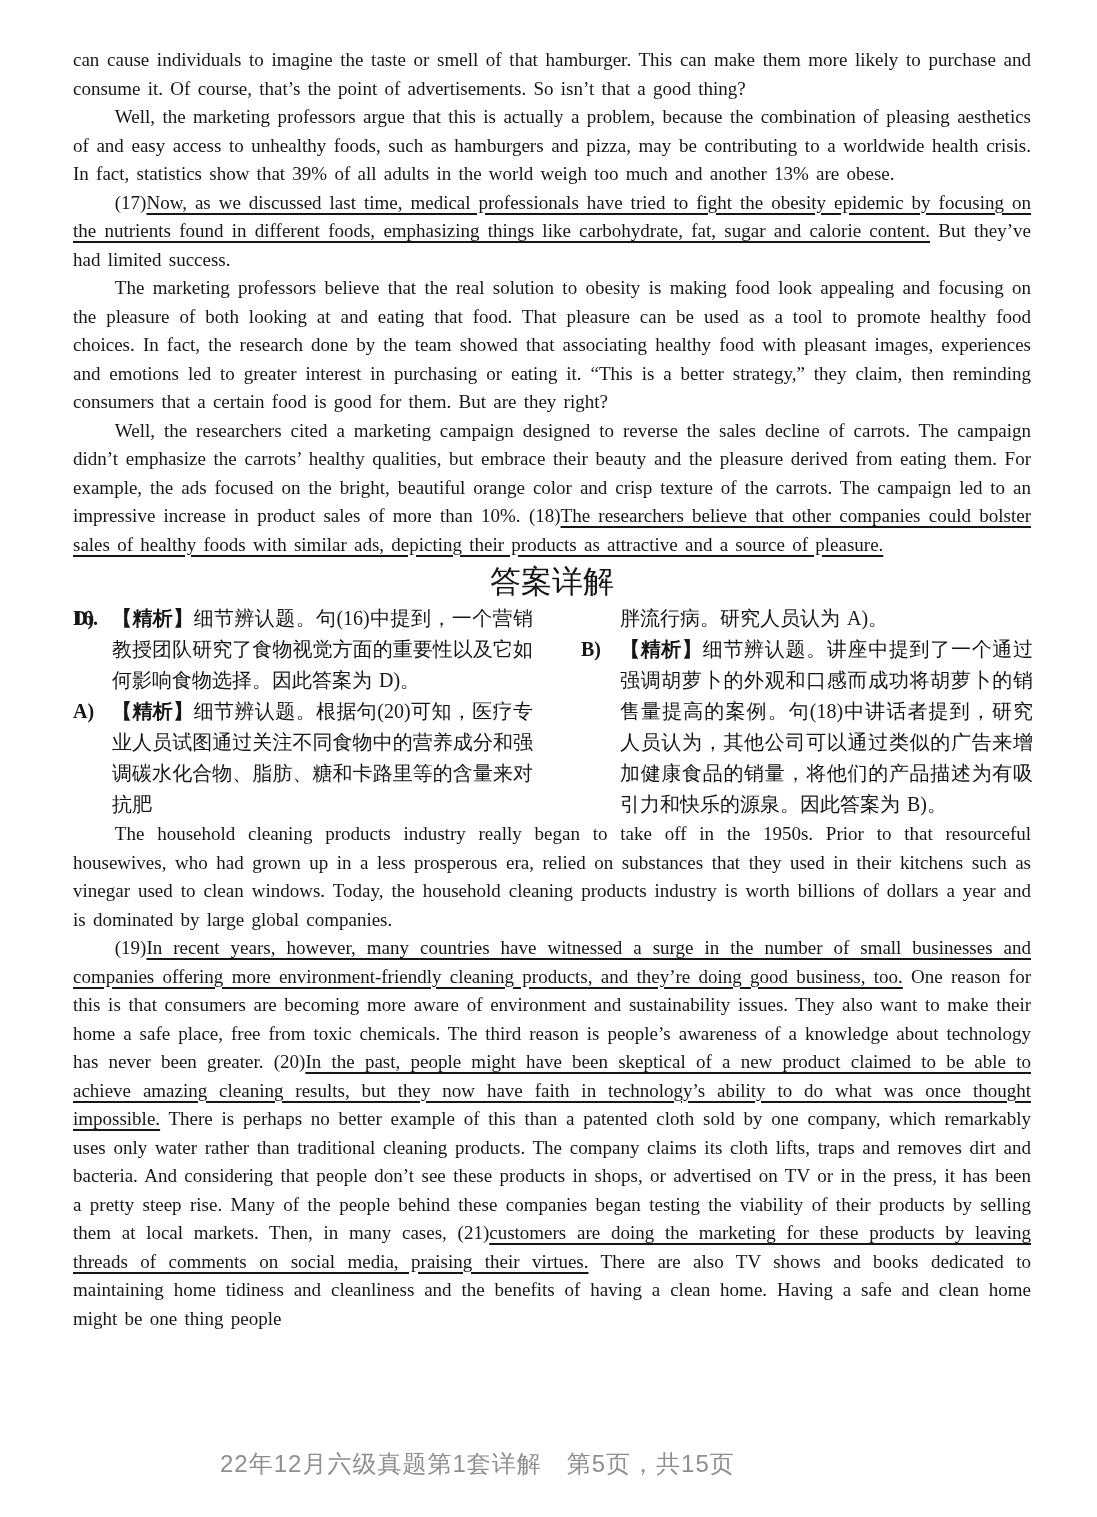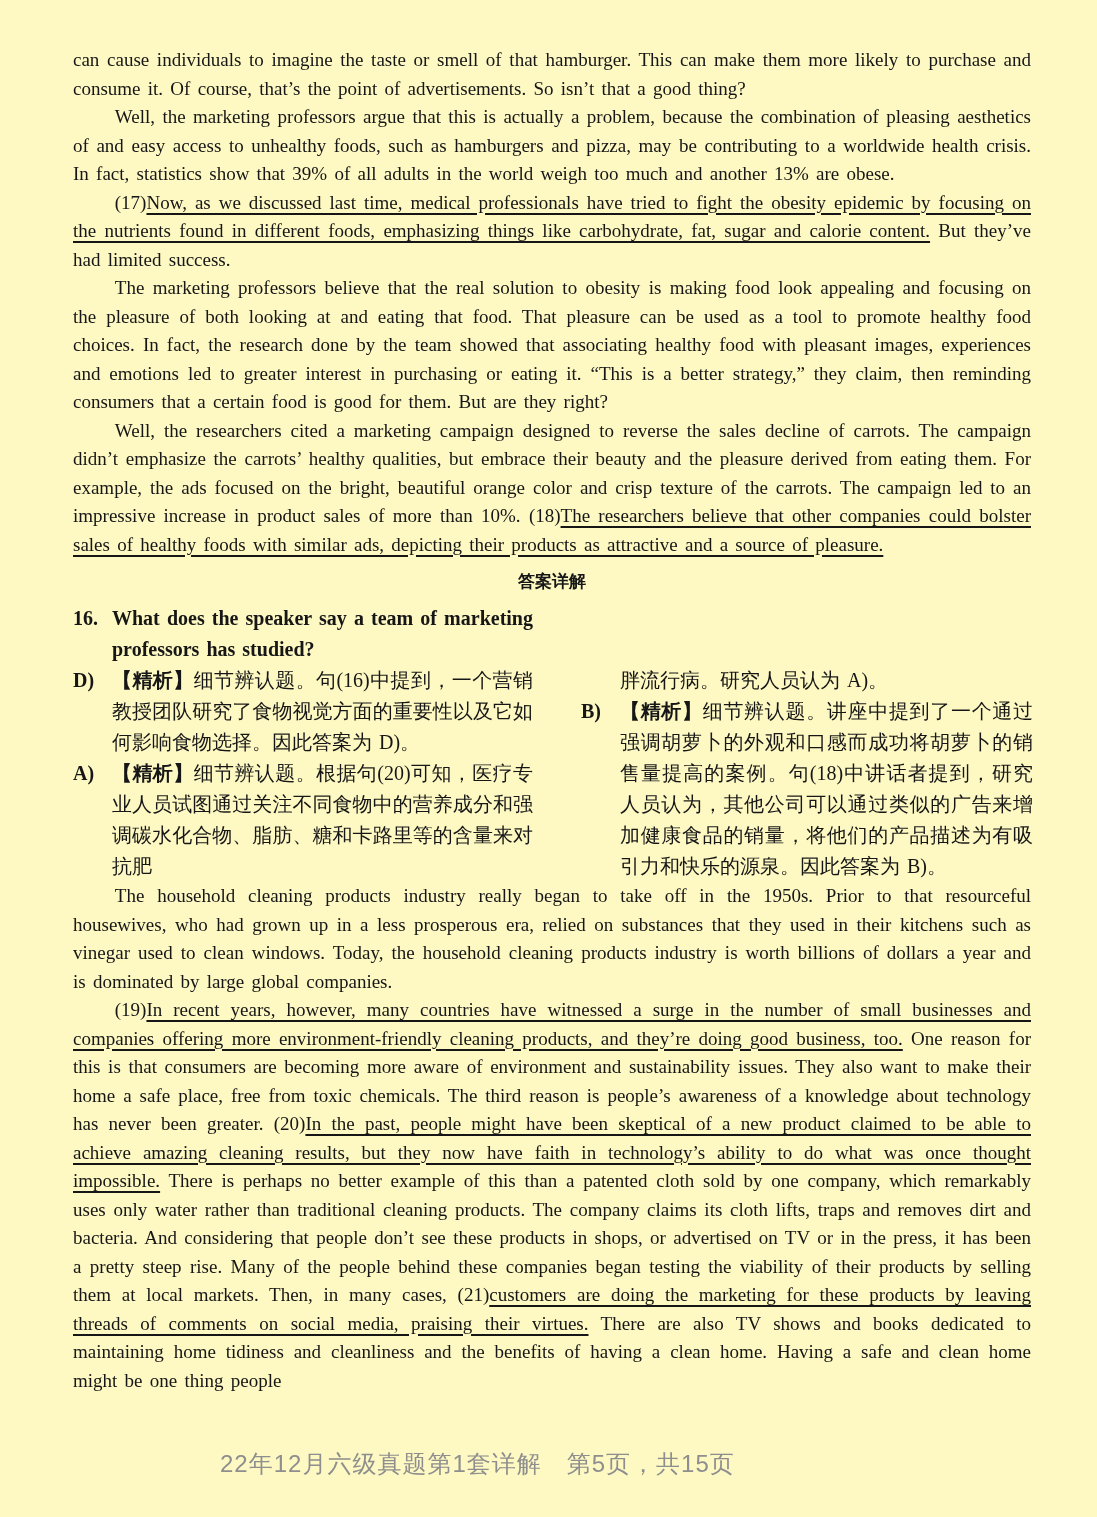--- a/index.html
+++ b/index.html
@@ -1,20 +1,20 @@
 <!DOCTYPE html>
 <html><head>
 <meta charset="utf-8">
 <style>
   html,body{margin:0;padding:0;background:#e9e9e9;}
   .page{
     position:relative;
     width:1097px;height:1517px;
     margin:0 auto;
-    background:#fef9c3;
+    background:#ffffff;
     color:#161616;
     font-family:"Liberation Serif","DejaVu Serif",serif;
     overflow:hidden;
   }
   .content{padding:46px 66px 0 73px;}
   .para{
     margin:0;
     font-size:19px;
     line-height:28.5px;
     text-align:justify;
@@ -23,22 +23,22 @@
   }
   .para.noindent{text-indent:0;}
   .u{
     text-decoration:underline;
     text-decoration-thickness:1.5px;
     text-underline-offset:4px;
   }
   .answers-heading{
     margin:8px 0 6px 0;
     text-align:center;
-    font-size:17px;
-    font-weight:bold;
+    font-size:31px;
+    font-weight:normal;
     line-height:30px;
     font-family:"Liberation Sans","DejaVu Sans",sans-serif;
   }
   .answers{
     display:flex;
     align-items:flex-end;
   }
   .answers .col{
     width:460px;
     flex:0 0 auto;
@@ -96,21 +96,21 @@
 
     <p class="para"><span>The marketing professors believe that the real solution to obesity is making food look appealing and focusing on the pleasure of both looking at and eating that food. That pleasure can be used as a tool to promote healthy food choices. In fact, the research done by the team showed that associating healthy food with pleasant images, experiences and emotions led to greater interest in purchasing or eating it. “This is a better strategy,” they claim, then reminding consumers that a certain food is good for them. But are they right?</span></p>
 
     <p class="para"><span>Well, the researchers cited a marketing campaign designed to reverse the sales decline of carrots. The campaign didn’t emphasize the carrots’ healthy qualities, but embrace their beauty and the pleasure derived from eating them. For example, the ads focused on the bright, beautiful orange color and crisp texture of the carrots. The campaign led to an impressive increase in product sales of more than 10%. (18)</span><span class="u">The researchers believe that other companies could bolster sales of healthy foods with similar ads, depicting their products as attractive and a source of pleasure.</span></p>
 
     <div class="answers-heading">答案详解</div>
 
     <div class="answers">
       <div class="col left">
         <div class="qa">
-          <span class="marker">16.</span><span class="q-en">What does the speaker say a team of marketing professors has studied?</span>
+          <span class="marker">16.</span>
         </div>
         <div class="qa">
           <span class="marker">D)</span><span class="tag">【精析】</span><span>细节辨认题。句(16)中提到，一个营销教授团队研究了食物视觉方面的重要性以及它如何影响食物选择。因此答案为 D)。</span>
         </div>
         <div class="qa">
           <span class="marker">A)</span><span class="tag">【精析】</span><span>细节辨认题。根据句(20)可知，医疗专业人员试图通过关注不同食物中的营养成分和强调碳水化合物、脂肪、糖和卡路里等的含量来对抗肥</span>
         </div>
       </div>
       <div class="col-divider"></div>
       <div class="col right">

